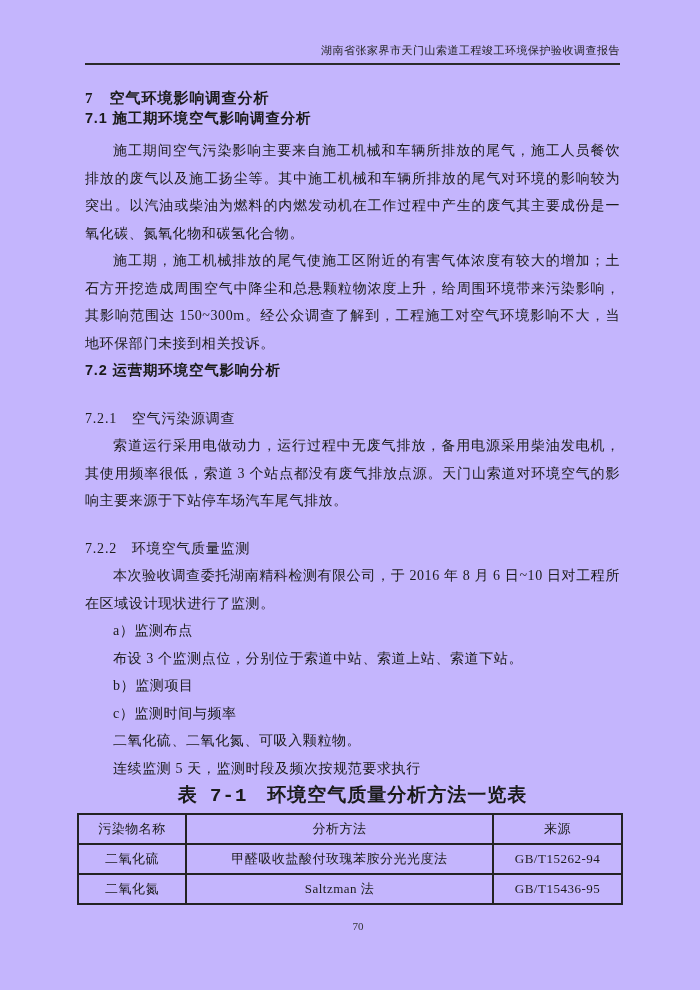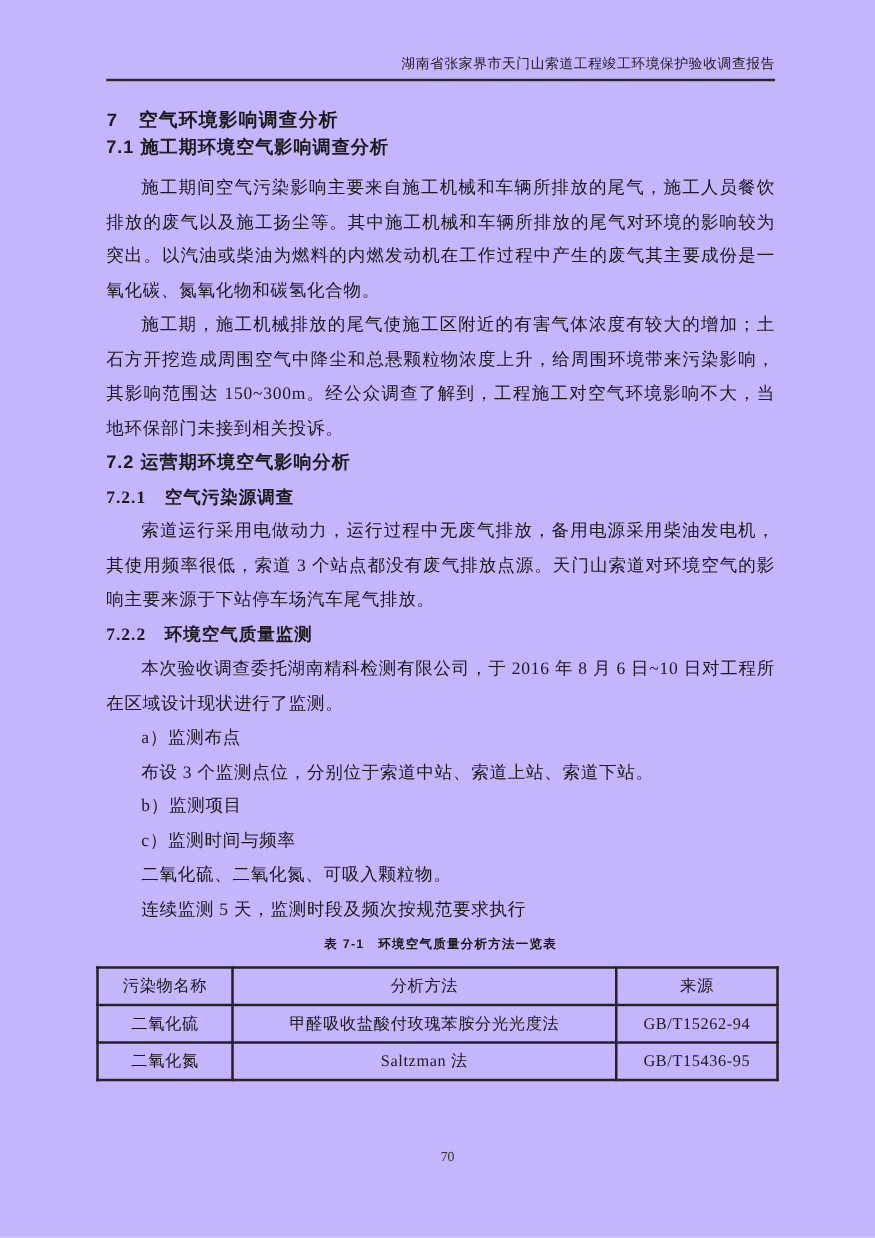--- a/index.html
+++ b/index.html
@@ -19,56 +19,57 @@
     padding-top: 43px;
     padding-bottom: 5px;
     text-align: right;
     font-size: 11px;
     letter-spacing: 0.5px;
     color: #222;
     border-bottom: 2px solid #2b2b2b;
   }
   .h-main {
     margin-top: 23px;
-    font-family: Liberation Mono, monospace;
+    font-family: Liberation Serif, serif;
     font-weight: bold;
     font-size: 15px;
     letter-spacing: 1px;
     line-height: 20px;
   }
   .h-sub {
     margin-top: 0;
     font-family: "Liberation Sans", "DejaVu Sans", sans-serif;
     font-weight: bold;
     font-size: 14.5px;
     letter-spacing: 0.8px;
     line-height: 20px;
   }
   .h-sub2 {
     font-family: "Liberation Serif", "DejaVu Serif", serif;
-    font-weight: bold;
+    font-weight: normal;
     font-size: 14px;
     letter-spacing: 0.8px;
     line-height: 27.5px;
+    margin-top: 20px;
   }
   .body-text {
     font-size: 14px;
     line-height: 27.5px;
     text-align: justify;
     letter-spacing: 0.6px;
   }
   .indent { text-indent: 2em; }
   .first-para { margin-top: 9px; }
   .h-sub.flow { margin-top: 0; line-height: 27.5px; }
   .table-caption {
     margin-top: 2px;
     text-align: center;
-    font-family: Liberation Sans, sans-serif;
+    font-family: Liberation Mono, monospace;
     font-weight: bold;
-    font-size: 10px;
+    font-size: 19px;
     letter-spacing: 1px;
     line-height: 24px;
   }
   table.method-table {
     width: 544px;
     margin: 5px auto 0 auto;
     border-collapse: collapse;
     table-layout: fixed;
   }
   .method-table th, .method-table td {

